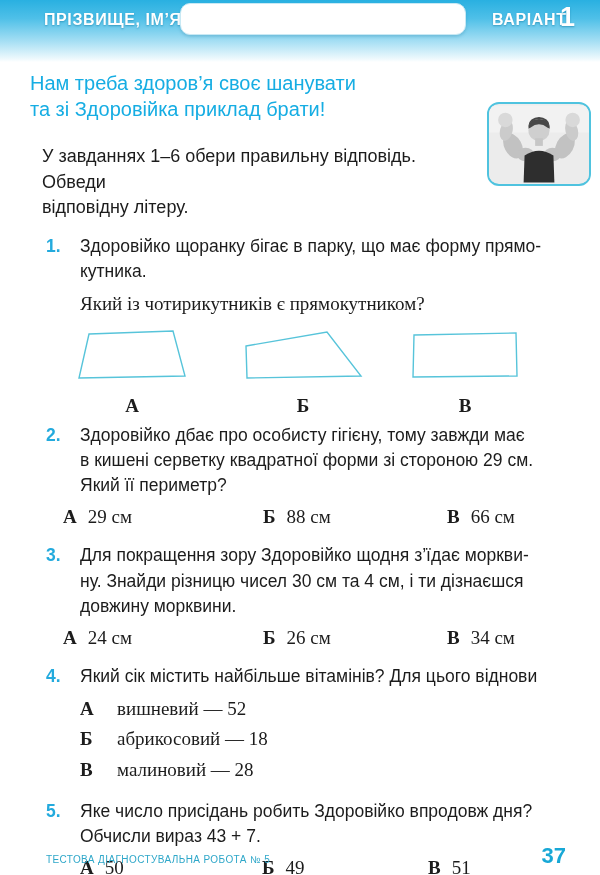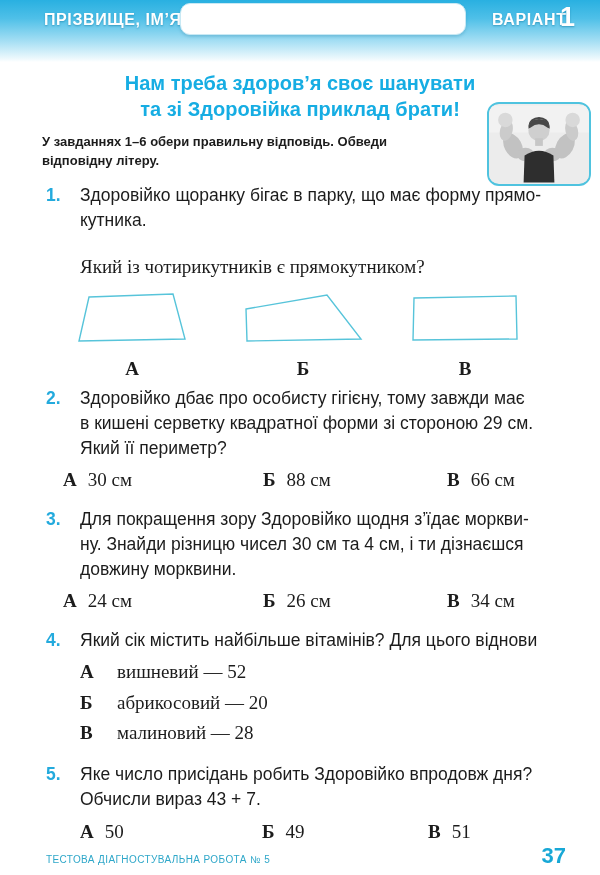--- a/index.html
+++ b/index.html
@@ -28,42 +28,42 @@
     font-family:"Liberation Sans",sans-serif;font-size:16px;padding:0 10px;
     box-sizing:border-box;outline:none;
   }
   .variant-number{
     position:absolute;left:560px;top:2px;
     color:#fff;font-weight:bold;font-size:27px;
     text-shadow:0 1px 2px rgba(20,125,165,.6);
   }
   
   .title{
-    margin:9px 30px 0 30px;text-align:center;
-    color:#16ade3;font-weight:bold;font-size:20px;line-height:1.28;
+    margin:9px 30px 0 30px;text-align:left;
+    color:#16ade3;font-weight:normal;font-size:20px;line-height:1.28;
     white-space:pre-line;
   }
   .intro-text{
-    margin:11px 40px 0 42px;width:440px;
-    font-size:13px;line-height:1.42;white-space:pre-line;font-weight:bold;
+    margin:22px 40px 0 42px;width:440px;
+    font-size:18px;line-height:1.42;white-space:pre-line;
   }
   .photo-card{
     position:absolute;left:487px;top:102px;width:104px;height:84px;
     border:2px solid #4fc3df;border-radius:12px;overflow:hidden;
     background:#ededed;box-sizing:border-box;
   }
   .photo-card svg{display:block;width:100%;height:100%;}
   
   .questions{padding:0 36px 0 46px;}
   .q{display:flex;margin-top:13px;}
   .q-num{flex:none;width:34px;color:#23aadd;font-weight:bold;font-size:17.5px;line-height:1.44;}
   .q-body{flex:1;font-size:17.5px;line-height:1.44;}
   .q-text{white-space:pre-line;}
   .serif{font-family:"Liberation Serif","DejaVu Serif",serif;}
-  .subq{font-size:19px;margin-top:20px;}
+  .subq{font-size:19px;margin-top:6px;}
   
   .shapes{position:relative;height:84px;margin-top:8px;}
   .shape-group{position:absolute;text-align:center;}
   .sg-a{left:-4px;width:112px;}
   .sg-b{left:162px;width:122px;}
   .sg-v{left:330px;width:110px;}
   .shape-label{font-size:19px;font-weight:bold;margin-top:3px;}
   
   .opts3{display:flex;margin-top:5px;margin-left:-17px;font-size:19px;}
   .opts3 .opt{display:flex;}
@@ -168,21 +168,21 @@
 
   <div class="q">
     <div class="q-num">2.</div>
     <div class="q-body">
       <div class="q-text">Здоровійко дбає про особисту гігієну, тому завжди має
 в кишені серветку квадратної форми зі стороною 29 см.
 Який її периметр?</div>
       <div class="opts3 serif">
         <div class="opt">
           <span class="opt-letter">А</span>
-          <span>30 см</span>
+          <span>29 см</span>
         </div>
         <div class="opt">
           <span class="opt-letter">Б</span>
           <span>88 см</span>
         </div>
         <div class="opt">
           <span class="opt-letter">В</span>
           <span>66 см</span>
         </div>
       </div>
@@ -216,21 +216,21 @@
     <div class="q-num">4.</div>
     <div class="q-body">
       <div class="q-text">Який сік містить найбільше вітамінів? Для цього віднови</div>
       <div class="opts-v serif">
         <div class="opt">
           <span class="opt-letter">А</span>
           <span>вишневий — 52</span>
         </div>
         <div class="opt">
           <span class="opt-letter">Б</span>
-          <span>абрикосовий — 20</span>
+          <span>абрикосовий — 18</span>
         </div>
         <div class="opt">
           <span class="opt-letter">В</span>
           <span>малиновий — 28</span>
         </div>
       </div>
     </div>
   </div>
 
   <div class="q">

